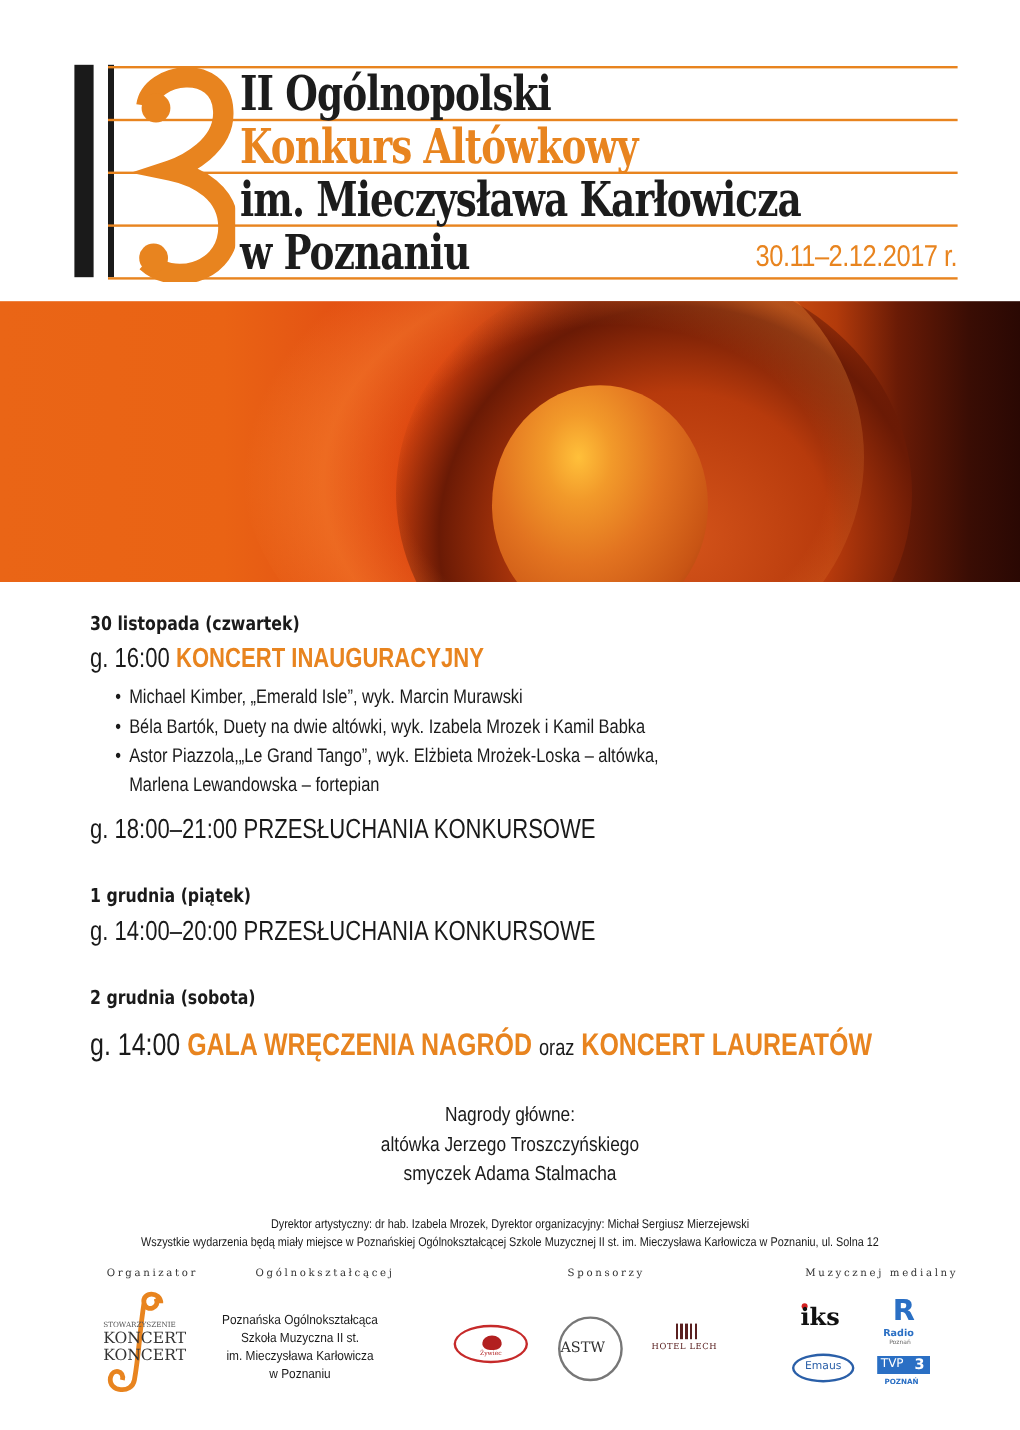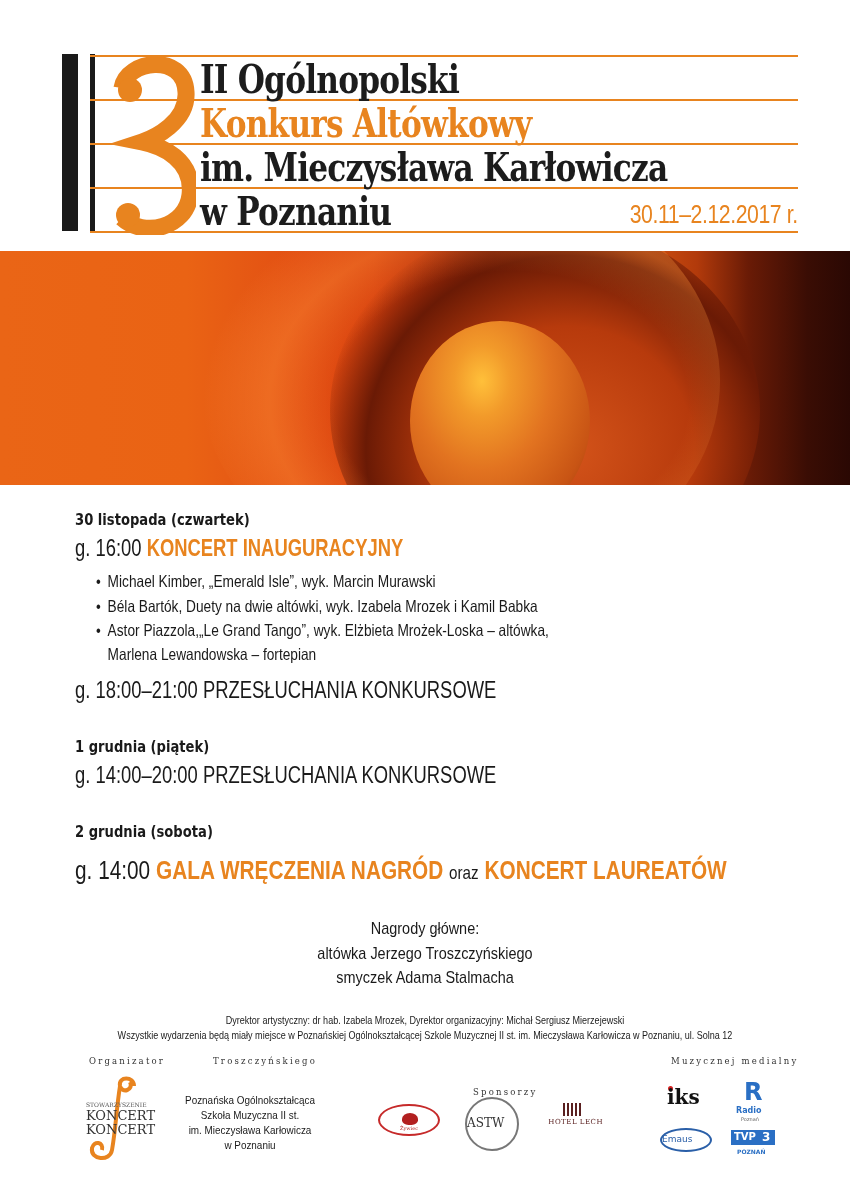--- a/index.html
+++ b/index.html
@@ -100,22 +100,22 @@
   <div class="center prize" style="top:919px;">Nagrody główne:</div>
   <div class="center prize" style="top:944px;">altówka Jerzego Troszczyńskiego</div>
   <div class="center prize" style="top:968px;">smyczek Adama Stalmacha</div>
 </div>
 
 <div class="center small" style="top:1014px;">Dyrektor artystyczny: dr hab. Izabela Mrozek, Dyrektor organizacyjny: Michał Sergiusz Mierzejewski</div>
 <div class="center small" style="top:1029px;">Wszystkie wydarzenia będą miały miejsce w Poznańskiej Ogólnokształcącej Szkole Muzycznej II st. im. Mieczysława Karłowicza w Poznaniu, ul. Solna 12</div>
 
 <div>
   <div class="cap" style="left:89px;top:1056px;">Organizator</div>
-  <div class="cap" style="left:213px;top:1056px;">Troszczyńskiego</div>
-  <div class="cap" style="left:473px;top:1056px;margin-top:31px;">Sponsorzy</div>
+  <div class="cap" style="left:213px;top:1056px;">Ogólnokształcącej</div>
+  <div class="cap" style="left:473px;top:1056px;">Sponsorzy</div>
   <div class="cap" style="left:671px;top:1056px;">Muzycznej medialny</div>
 
   <div class="abs" style="left:82px;top:1072px;width:70px;height:92px;">
     <svg class="abs" style="left:0;top:0;" width="70" height="92" viewBox="0 0 70 92">
       <path d="M52 14 C 52 4, 36 4, 38 14 C 40 22, 52 18, 48 10 M38 14 C 34 40, 34 55, 30 78 C 28 90, 8 88, 10 76 C 12 68, 22 70, 20 78" fill="none" stroke="#e8841f" stroke-width="4"></path>
     </svg>
     <div class="abs" style="left:4px;top:29px;font-size:6px;font-family:'DejaVu Serif',serif;color:#555;">STOWARZYSZENIE</div>
     <div class="abs" style="left:4px;top:36px;font-size:13px;font-family:'DejaVu Serif',serif;color:#333;">KONCERT</div>
     <div class="abs" style="left:4px;top:50px;font-size:13px;font-family:'DejaVu Serif',serif;color:#333;">KONCERT</div>
   </div>
@@ -129,34 +129,34 @@
 
   <div class="abs" style="left:378px;top:1104px;width:62px;height:32px;border:2px solid #c62a2a;border-radius:50%;box-sizing:border-box;">
     <div class="abs" style="left:22px;top:7px;width:16px;height:12px;background:#b22020;border-radius:50% 50% 40% 40%;"></div>
     <div class="abs" style="left:0;width:58px;top:19px;font-size:5px;text-align:center;color:#b22020;">Żywiec</div>
   </div>
   <div class="abs" style="left:465px;top:1097px;width:54px;height:54px;border:2px solid #777;border-radius:50%;box-sizing:border-box;">
     <div class="abs" style="left:0;width:36px;top:17px;text-align:center;font-family:'DejaVu Serif',serif;font-size:12px;color:#333;">ASTW</div>
   </div>
   <div class="abs" style="left:543px;top:1103px;width:60px;height:30px;">
     <div class="abs" style="left:20px;top:0;width:20px;height:13px;background:repeating-linear-gradient(90deg,#5a2020 0 2px,transparent 2px 4px);"></div>
-    <div class="abs" style="left:0;width:60px;top:15px;text-align:right;font-family:'DejaVu Serif',serif;font-size:7px;color:#5a2020;letter-spacing:0.5px;">HOTEL LECH</div>
+    <div class="abs" style="left:0;width:60px;top:15px;text-align:left;font-family:'DejaVu Serif',serif;font-size:7px;color:#5a2020;letter-spacing:0.5px;">HOTEL LECH</div>
   </div>
 
   <div class="abs" style="left:665px;top:1082px;width:40px;height:30px;">
     <div class="abs" style="left:3px;top:4px;width:5px;height:5px;border-radius:50%;background:#d42020;"></div>
     <div class="abs" style="left:2px;top:3px;font-family:'DejaVu Serif',serif;font-weight:bold;font-size:20px;color:#111;">iks</div>
   </div>
   <div class="abs" style="left:736px;top:1080px;width:36px;height:44px;">
     <div class="abs" style="left:8px;top:-2px;font-family:'DejaVu Sans',sans-serif;font-weight:bold;font-size:24px;color:#2a6fc4;">R</div>
     <div class="abs" style="left:0;top:26px;font-family:'DejaVu Sans',sans-serif;font-weight:bold;font-size:8px;color:#2a6fc4;">Radio</div>
     <div class="abs" style="left:5px;top:36px;font-family:'DejaVu Sans',sans-serif;font-size:5px;color:#666;">Poznań</div>
   </div>
   <div class="abs" style="left:660px;top:1128px;width:52px;height:24px;border:2px solid #2a5fa8;border-radius:50%;box-sizing:border-box;">
-    <div class="abs" style="left:0;width:48px;top:4px;font-family:'DejaVu Sans',sans-serif;font-size:9px;color:#2a5fa8;">Emaus</div>
+    <div class="abs" style="left:0;width:48px;top:4px;text-align:center;font-family:'DejaVu Sans',sans-serif;font-size:9px;color:#2a5fa8;">Emaus</div>
   </div>
   <div class="abs" style="left:731px;top:1130px;width:44px;height:28px;">
     <div class="abs" style="left:0;top:0;width:44px;height:15px;background:#2a6fc4;"></div>
-    <div class="abs" style="left:3px;top:1px;font-family:'DejaVu Sans',sans-serif;font-weight:bold;font-size:10px;color:#fff;">TVP</div>
+    <div class="abs" style="left:3px;top:1px;font-family:'DejaVu Sans',sans-serif;font-weight:normal;font-size:10px;color:#fff;">TVP</div>
     <div class="abs" style="left:31px;top:0;font-family:'DejaVu Sans',sans-serif;font-weight:bold;font-size:12px;color:#fff;">3</div>
     <div class="abs" style="left:6px;top:18px;font-family:'DejaVu Sans',sans-serif;font-weight:bold;font-size:6px;color:#2a6fc4;">POZNAŃ</div>
   </div>
 </div>
 
 </body></html>

